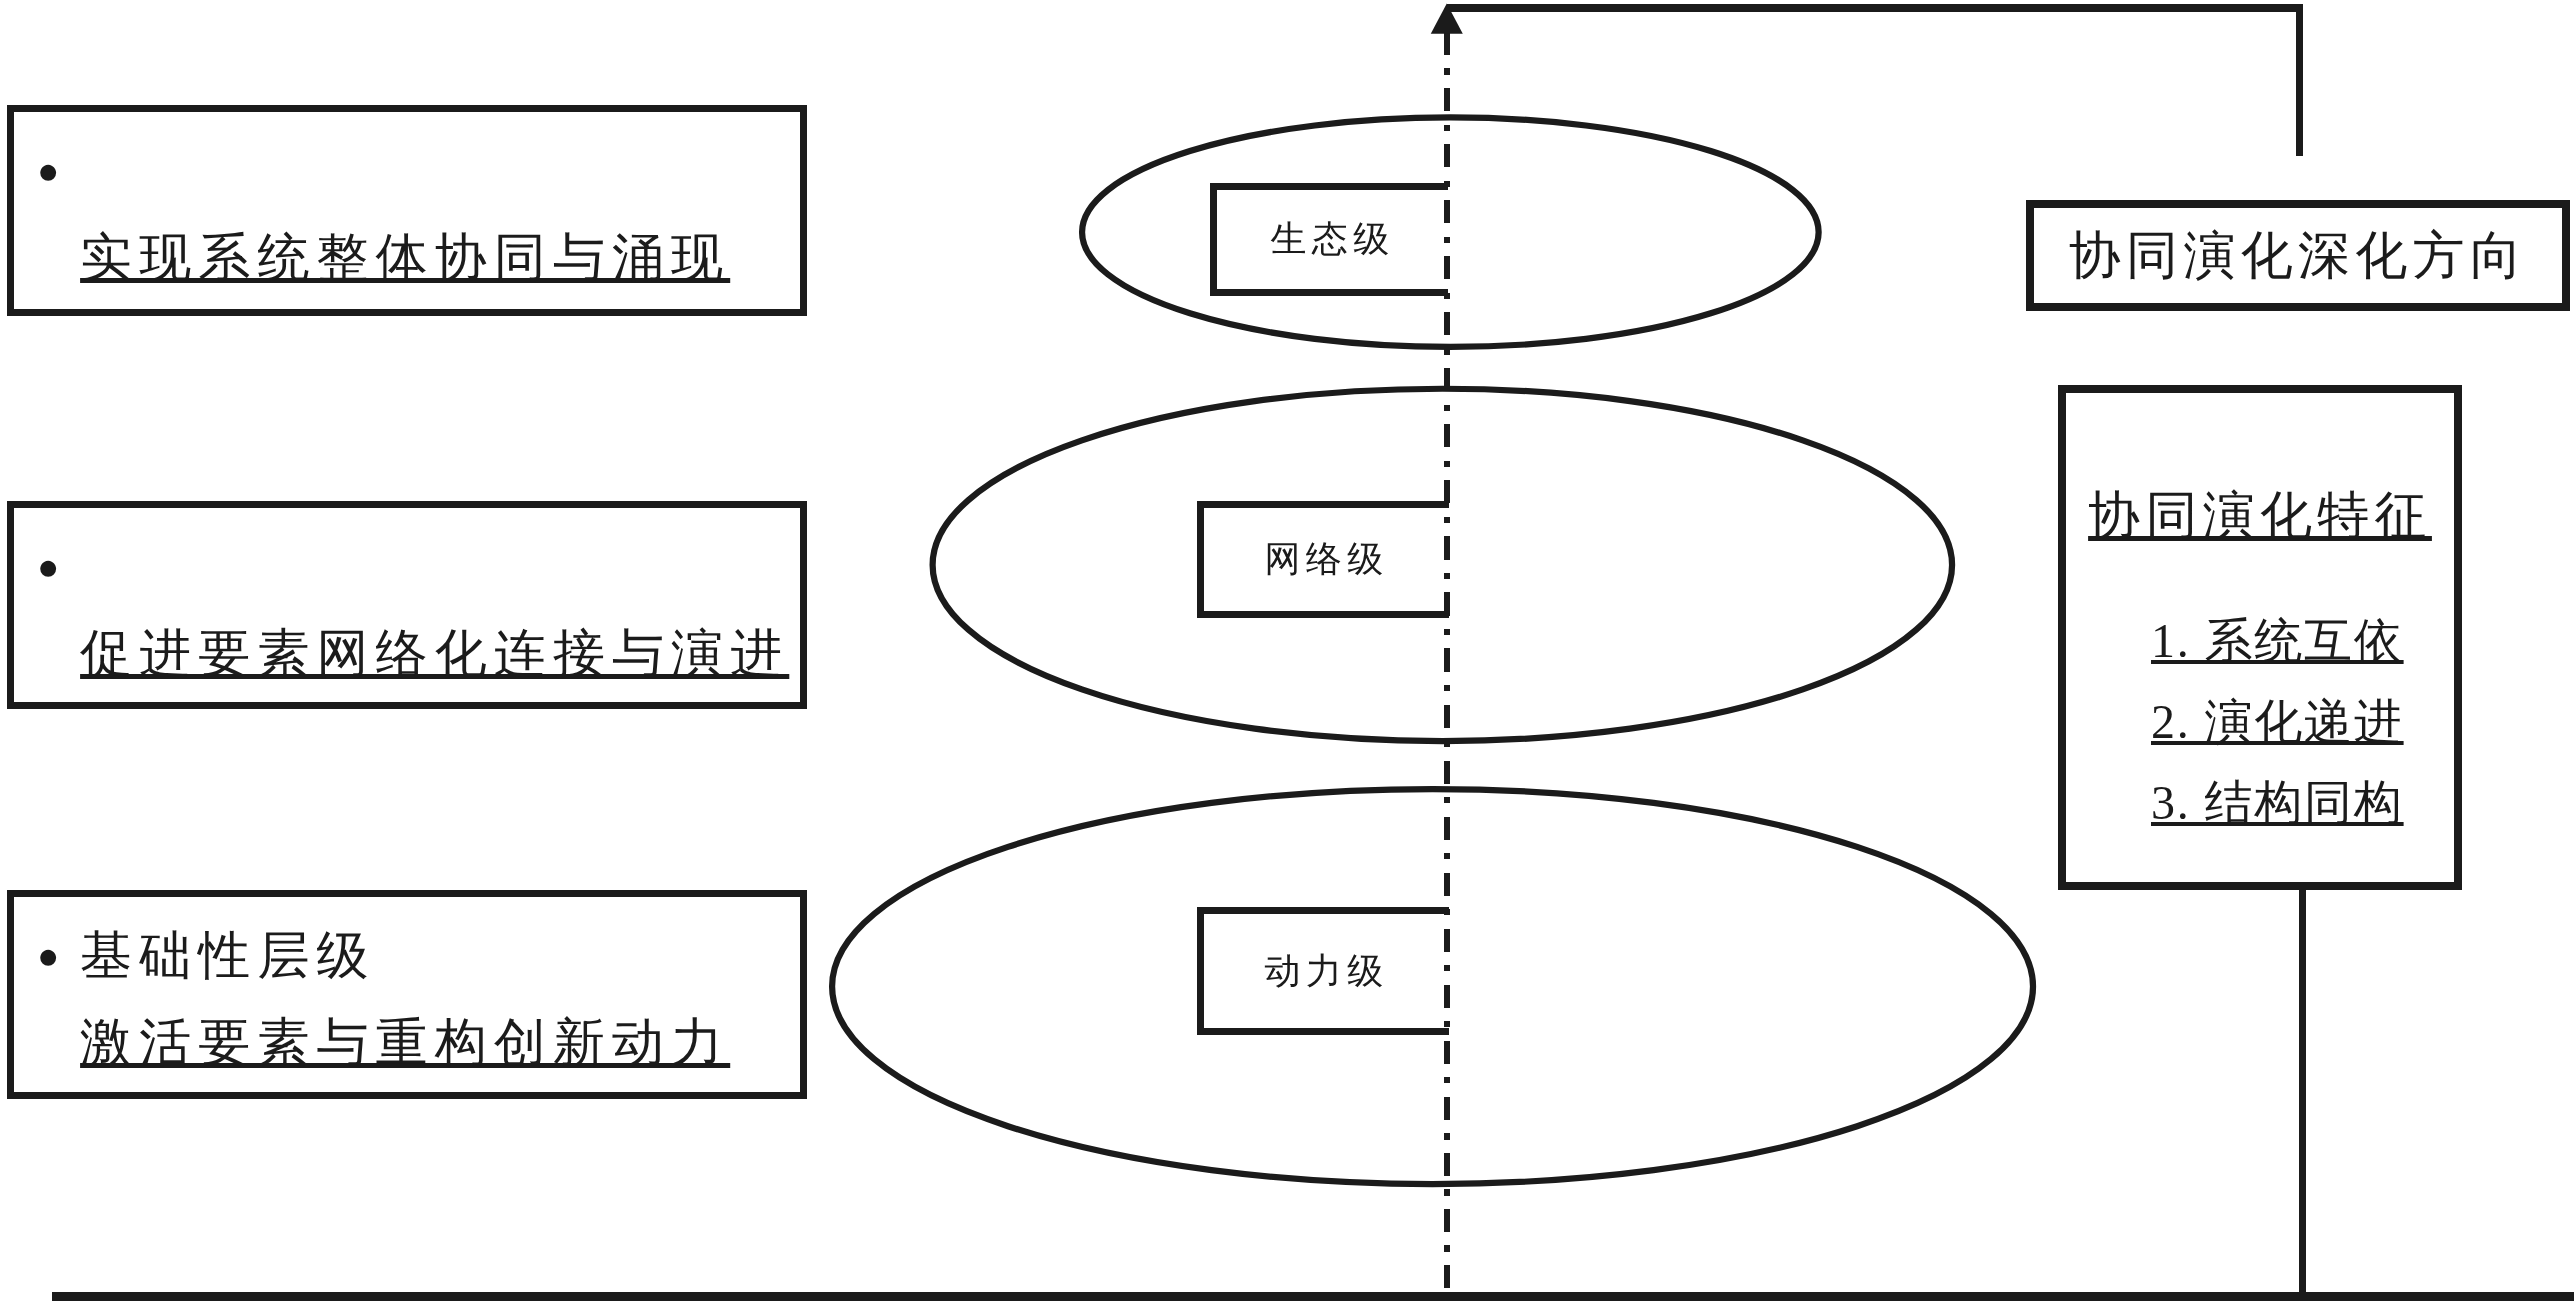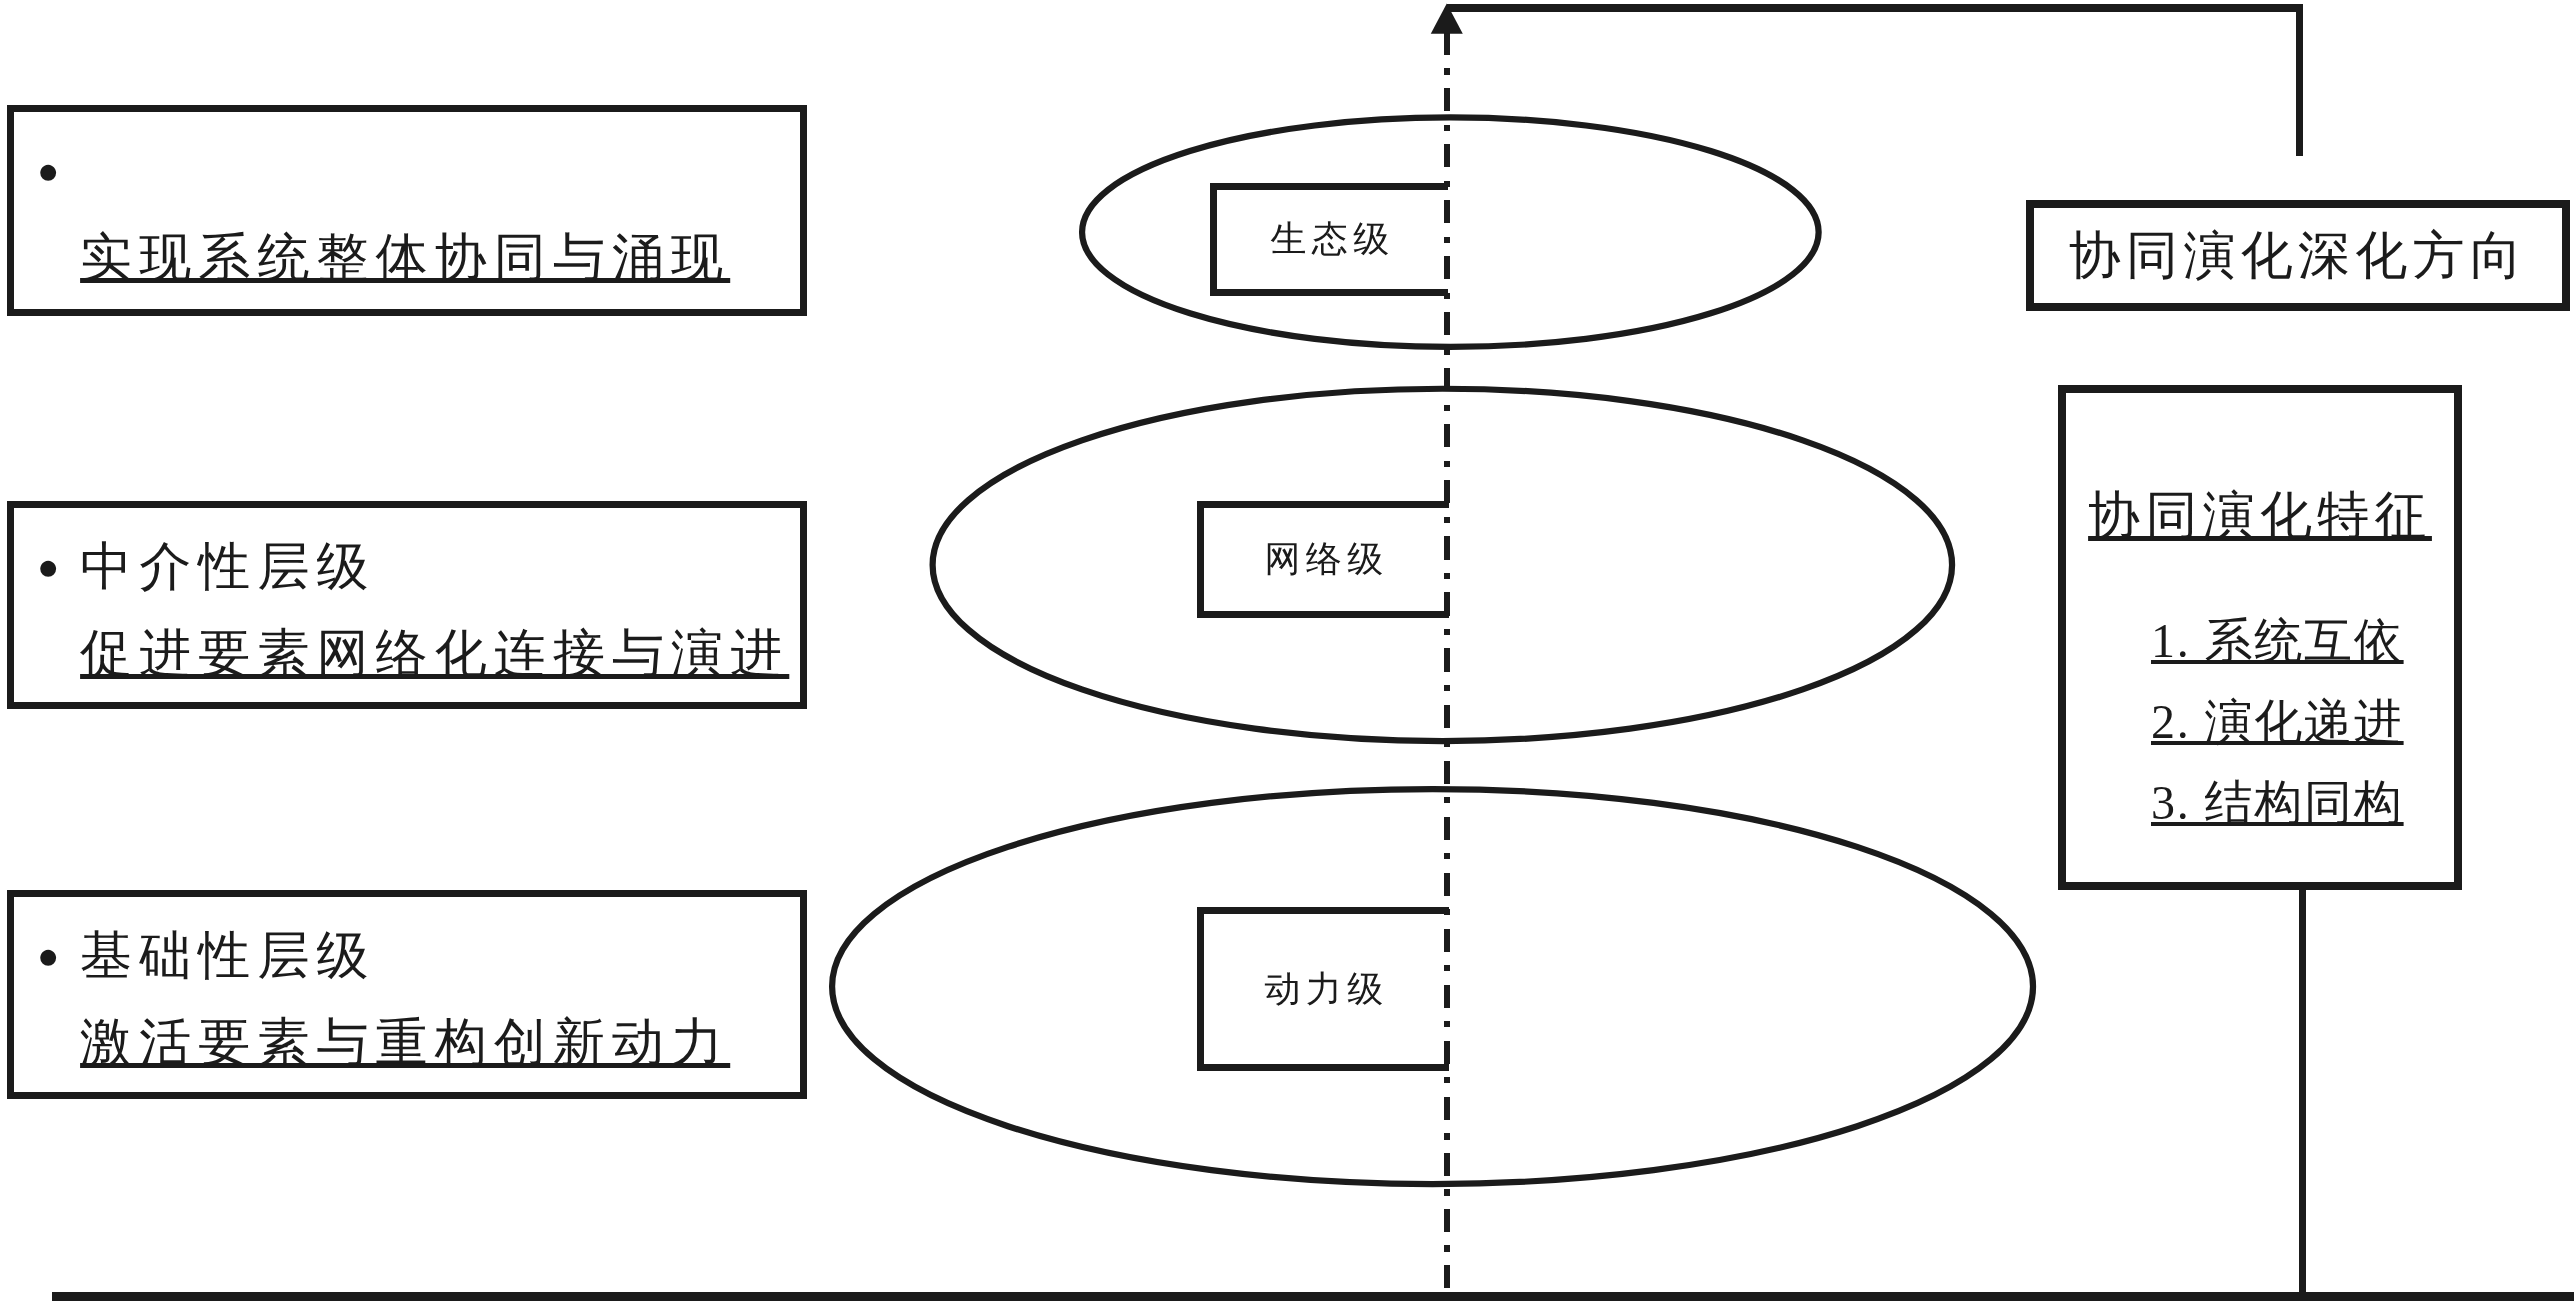--- a/index.html
+++ b/index.html
@@ -25,21 +25,21 @@
   .lline2{margin-left:43px;margin-top:30px;font-size:52px;letter-spacing:7.1px;line-height:57px;white-space:nowrap;text-decoration:underline;}
 
   
   .elabel{
     border:7.1px solid #1b1b1b;border-right:none;
     display:flex;align-items:center;justify-content:center;
     font-size:36px;letter-spacing:5.3px;white-space:nowrap;
   }
   .elabel1{left:1210px;top:183px;width:238px;height:113px;}
   .elabel2{left:1197px;top:501px;width:252px;height:117px;}
-  .elabel3{left:1197px;top:907px;width:252px;height:164px;}
+  .elabel3{left:1197px;top:907px;width:252px;height:128px;}
 
   
   .rbox1{
     border:8px solid #1b1b1b;left:2026px;top:156px;width:544px;height:111px;
     display:flex;align-items:center;justify-content:center;
     font-size:52px;letter-spacing:5.3px;white-space:nowrap;margin-top:44px;
   }
   .rbox2{border:8px solid #1b1b1b;left:2058px;top:385px;width:404px;height:505px;text-decoration:underline;}
   .rbox2-title{margin-top:94px;text-align:center;font-size:52px;letter-spacing:5.3px;line-height:57px;white-space:nowrap;}
   .rbox2-items{margin-top:68px;padding-left:85px;display:flex;flex-direction:column;gap:24px;font-size:48px;letter-spacing:1.8px;line-height:57px;}
@@ -70,21 +70,20 @@
   <div class="box lbox lbox1">
     <div class="lline1">
       <span class="bullet">●</span>
     </div>
     <div class="lline2">实现系统整体协同与涌现</div>
   </div>
 
   <div class="box lbox lbox2">
     <div class="lline1">
       <span class="bullet">●</span>
-      <span>中介性层级</span>
     </div>
     <div class="lline2">促进要素网络化连接与演进</div>
   </div>
 
   <div class="box lbox lbox3">
     <div class="lline1">
       <span class="bullet">●</span>
       <span>基础性层级</span>
     </div>
     <div class="lline2">激活要素与重构创新动力</div>

